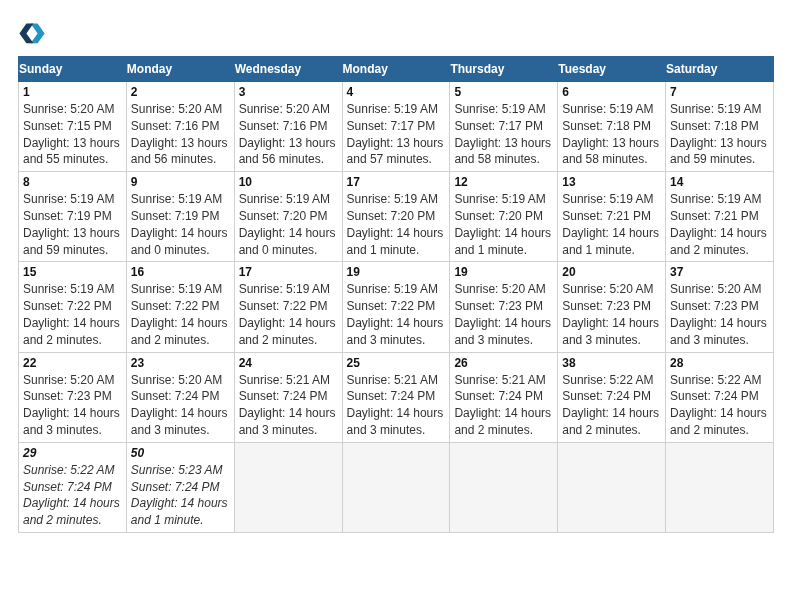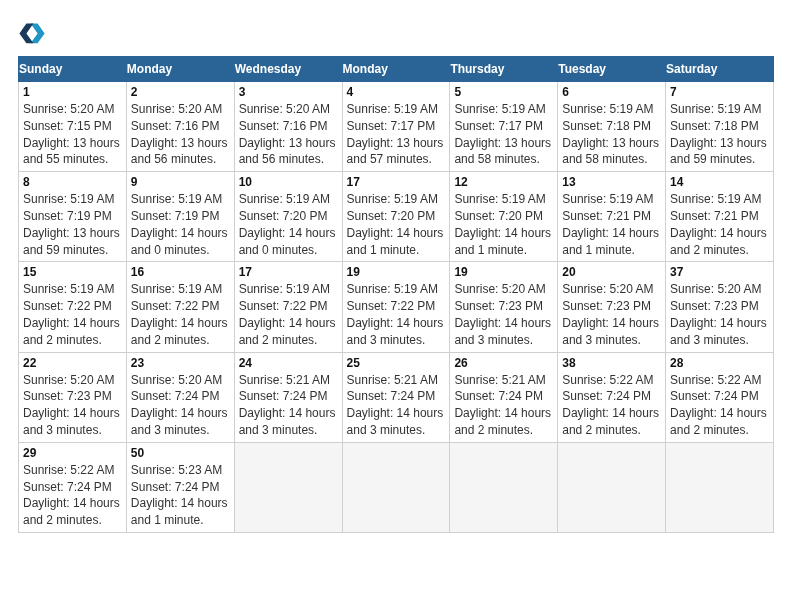--- a/index.html
+++ b/index.html
@@ -72,20 +72,21 @@
       border: 1px solid #d0d0d0;
       vertical-align: top;
       padding: 3px 4px;
       font-size: 9.5px;
       color: #333;
       height: 76px;
       background: #fff;
     }
     tbody tr:last-child td {
       height: 70px;
+      font-style: italic;
     }
     .day-num {
       font-size: 12px;
       font-weight: bold;
       color: #111;
       display: block;
       margin-bottom: 2px;
     }
     .cell-text {
       font-size: 12px;

